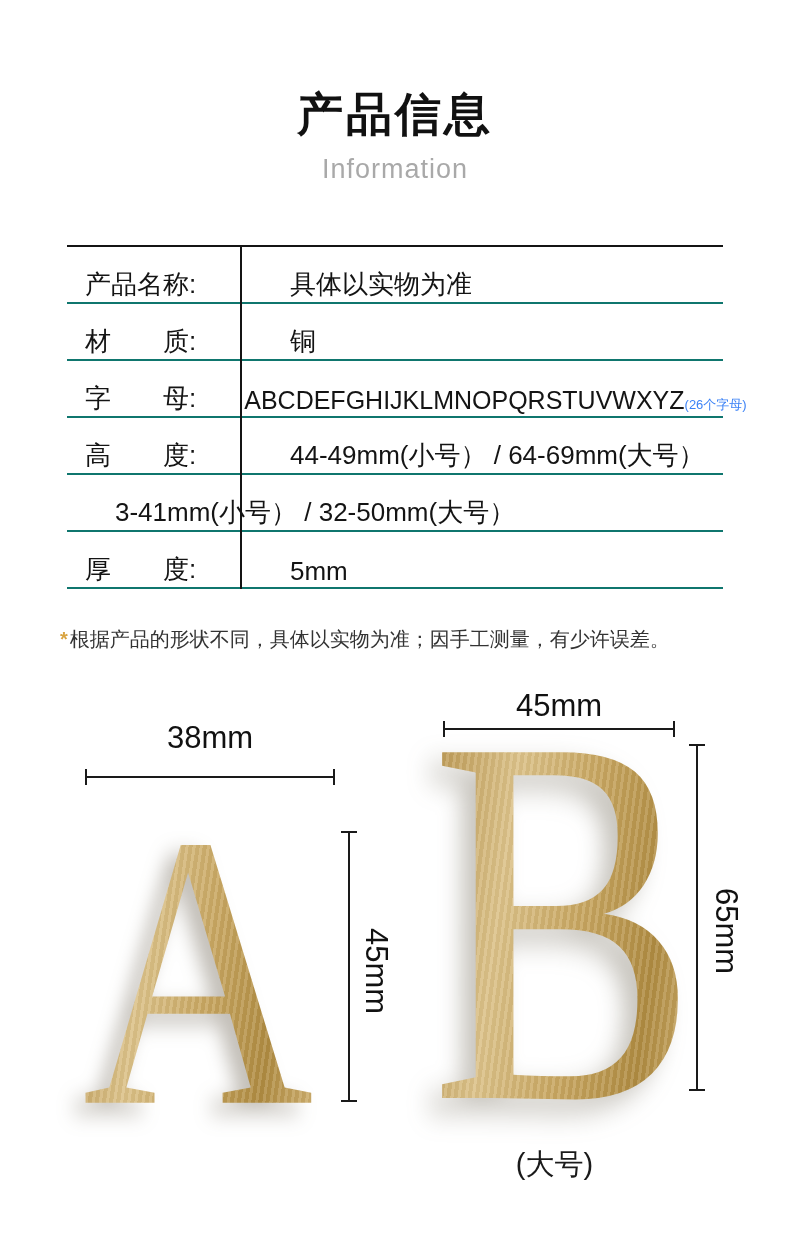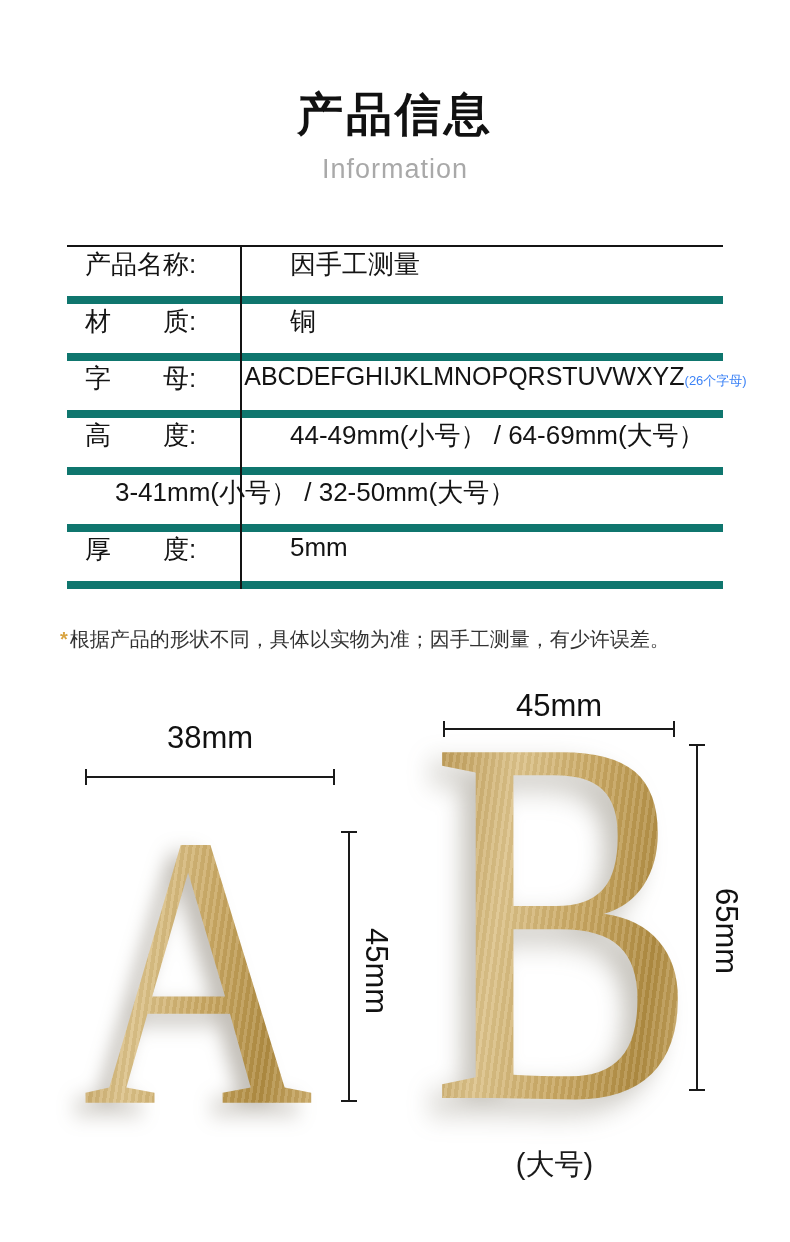--- a/index.html
+++ b/index.html
@@ -29,22 +29,22 @@
   }
   .col-divider {
     position: absolute;
     left: 173px; top: 0; bottom: 0;
     width: 2px;
     background: #141414;
   }
   .spec-row {
     display: flex;
     height: 57px;
-    border-bottom: 8px solid #0f766e;
-    align-items: flex-start;
+    border-bottom: 2px solid #0f766e;
+    align-items: flex-end;
   }
   .cell { white-space: nowrap; }
   .cell.label {
     width: 175px;
     padding-left: 18px;
     font-size: 26px;
     color: #141414;
   }
   .cell.value {
     flex: 1;
@@ -159,21 +159,21 @@
   <div class="header">
     <div class="title">产品信息</div>
     <div class="subtitle">Information</div>
   </div>
 
   <div class="spec-table">
     <div class="col-divider"></div>
 
     <div class="spec-row">
       <div class="cell label">产品名称:</div>
-      <div class="cell value">因手工测量</div>
+      <div class="cell value">具体以实物为准</div>
     </div>
 
     <div class="spec-row">
       <div class="cell label">材　　质:</div>
       <div class="cell value">铜</div>
     </div>
 
     <div class="spec-row">
       <div class="cell label">字　　母:</div>
       <div class="cell value"><span class="letters">ABCDEFGHIJKLMNOPQRSTUVWXYZ</span><span class="suffix">(26个字母)</span></div>

